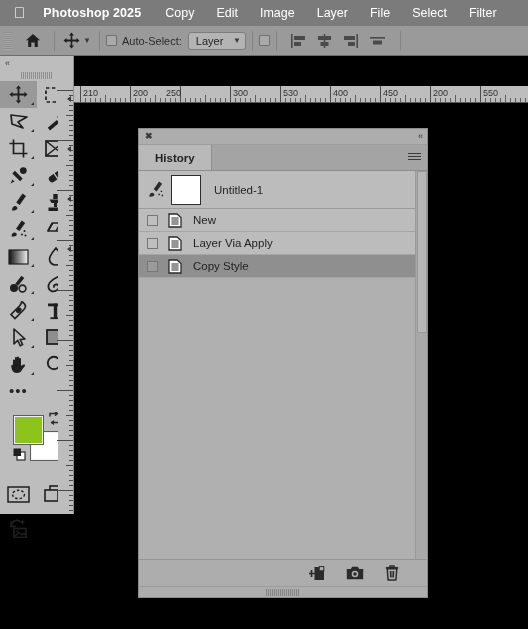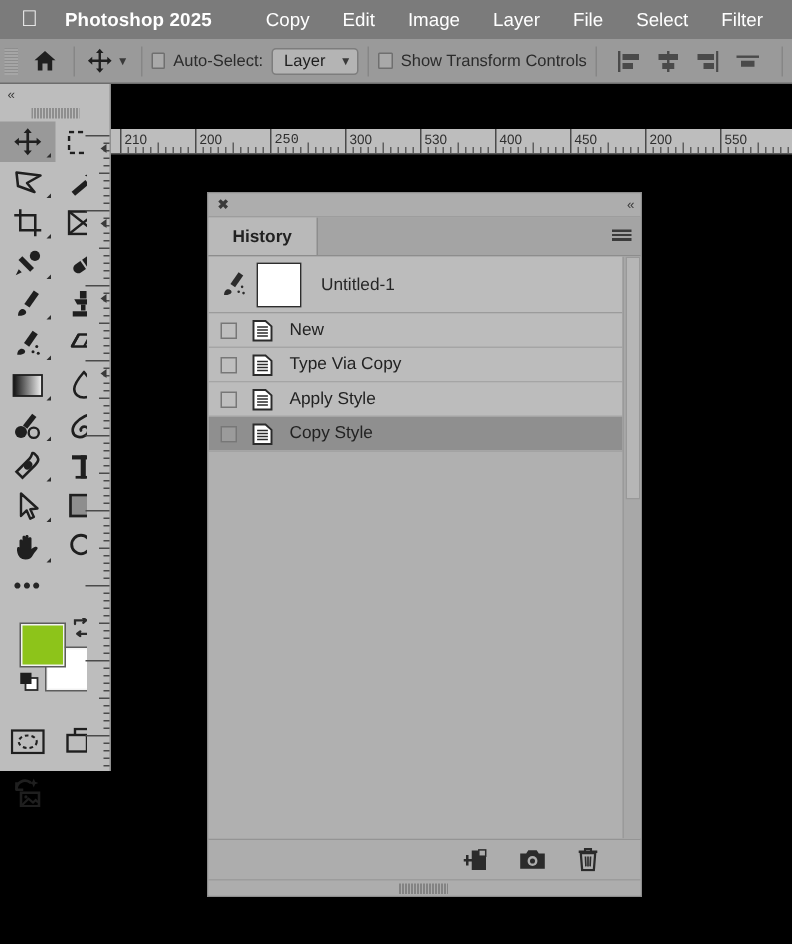--- a/index.html
+++ b/index.html
@@ -16,21 +16,21 @@
     position: absolute; top: 0; left: 0; width: 528px; height: 26px;
     background: #7b7b7b;
     display: flex; align-items: center;
     padding-left: 14px;
     color: #ffffff;
   }
   .apple-logo {
     font-size: 15px; line-height: 1; color: #fff;
     margin-right: 18px; margin-top: -2px;
   }
-  .menubar .app-name { font-size: 12.5px; font-weight: bold; margin-right: 36px; letter-spacing:.1px;}
+  .menubar .app-name { font-size: 12.5px; font-weight: bold; margin-right: 24px; letter-spacing:.1px;}
   .menubar .mitem { font-size: 12.5px; margin-right: 22px; white-space: nowrap; }
   .menubar .mitem:last-child { margin-right: 0; }
 
   
   .optionsbar {
     position: absolute; top: 26px; left: 0; width: 528px; height: 30px;
     background: #9a9a9a;
     display: flex; align-items: center;
     border-bottom: 1px solid #6d6d6d;
   }
@@ -255,21 +255,20 @@
     <span class="chk"></span>
     <span class="ob-label">Auto-Select:</span>
     <div class="ob-select">
       <span>Layer</span>
       <span class="caret">▼</span>
     </div>
 
     <div class="ob-sep"></div>
 
     <span class="chk"></span>
-    <span class="ob-label">Show Transform Controls</span>
 
     <div class="ob-sep"></div>
 
     <div class="ob-align">
       <span>
         <svg width="15" height="14" viewBox="0 0 15 14">
           <rect x="0" y="0" width="1.6" height="14" fill="#4a4a4a"></rect>
           <rect x="3" y="2" width="11" height="4" fill="#4a4a4a"></rect>
           <rect x="3" y="8" width="7" height="4" fill="#4a4a4a"></rect>
         </svg>
@@ -701,21 +700,21 @@
       <div class="tick min" style="left: 61px; height: 4px;"></div>
       <div class="tick min" style="left: 66px; height: 4px;"></div>
       <div class="tick min" style="left: 71px; height: 4px;"></div>
       <div class="tick min" style="left: 76px; height: 4px;"></div>
       <div class="tick min" style="left: 81px; height: 7px;"></div>
       <div class="tick min" style="left: 86px; height: 4px;"></div>
       <div class="tick min" style="left: 91px; height: 4px;"></div>
       <div class="tick min" style="left: 96px; height: 4px;"></div>
       <div class="tick min" style="left: 101px; height: 4px;"></div>
       <div class="tick maj" style="left: 106px;"></div>
-      <div class="rlabel" style="left: 109px; font-family: Liberation Mono, monospace;">250</div>
+      <div class="rlabel" style="left: 92px;">250</div>
       <div class="tick min" style="left: 111px; height: 4px;"></div>
       <div class="tick min" style="left: 116px; height: 4px;"></div>
       <div class="tick min" style="left: 121px; height: 4px;"></div>
       <div class="tick min" style="left: 126px; height: 4px;"></div>
       <div class="tick min" style="left: 131px; height: 7px;"></div>
       <div class="tick min" style="left: 136px; height: 4px;"></div>
       <div class="tick min" style="left: 141px; height: 4px;"></div>
       <div class="tick min" style="left: 146px; height: 4px;"></div>
       <div class="tick min" style="left: 151px; height: 4px;"></div>
       <div class="tick maj" style="left: 156px;"></div>
@@ -831,33 +830,23 @@
       </div>
 
       <div class="hist-row">
         <span class="hist-box"></span>
         <span class="hist-icon">
           <svg width="14" height="15" viewBox="0 0 14 15">
               <path d="M1 1 L9 1 L13 4.6 L13 14 L1 14 Z" fill="#fff" stroke="#2b2b2b" stroke-width="1.3"></path>
               <path d="M3.4 5 H10.6 M3.4 7 H10.6 M3.4 9 H10.6 M3.4 11 H10.6" stroke="#2b2b2b" stroke-width="1"></path>
             </svg>
         </span>
-        <span class="hist-label">Type Via Copy</span>
-      </div>
-
-      <div class="hist-row">
-        <span class="hist-box"></span>
-        <span class="hist-icon">
-          <svg width="14" height="15" viewBox="0 0 14 15">
-              <path d="M1 1 L9 1 L13 4.6 L13 14 L1 14 Z" fill="#fff" stroke="#2b2b2b" stroke-width="1.3"></path>
-              <path d="M3.4 5 H10.6 M3.4 7 H10.6 M3.4 9 H10.6 M3.4 11 H10.6" stroke="#2b2b2b" stroke-width="1"></path>
-            </svg>
-        </span>
-        <span class="hist-label">Apply Style</span>
-      </div>
+        <span class="hist-label">Layer Via Apply</span>
+      </div>
+
 
       <div class="hist-row selected">
         <span class="hist-box"></span>
         <span class="hist-icon">
           <svg width="14" height="15" viewBox="0 0 14 15">
               <path d="M1 1 L9 1 L13 4.6 L13 14 L1 14 Z" fill="#fff" stroke="#2b2b2b" stroke-width="1.3"></path>
               <path d="M3.4 5 H10.6 M3.4 7 H10.6 M3.4 9 H10.6 M3.4 11 H10.6" stroke="#2b2b2b" stroke-width="1"></path>
             </svg>
         </span>
         <span class="hist-label">Copy Style</span>

